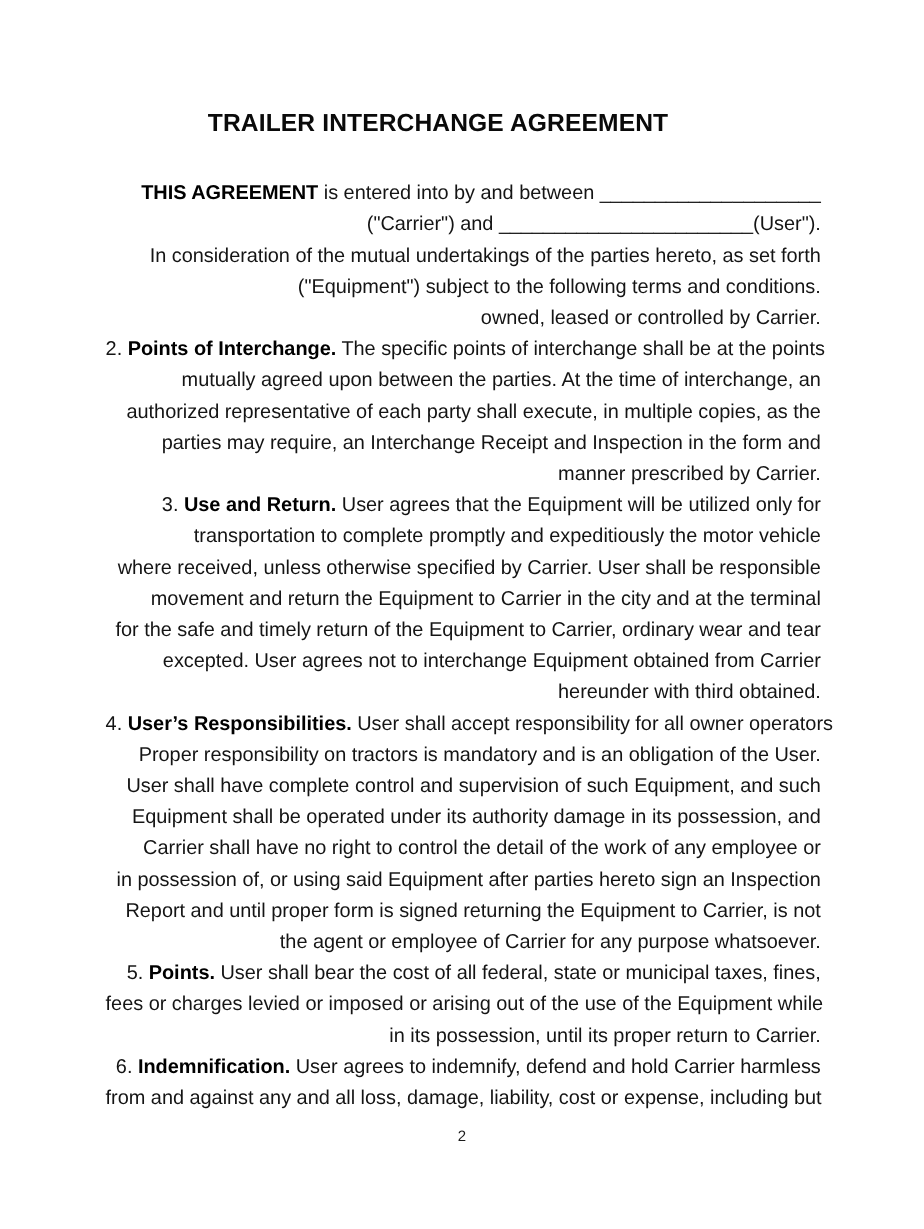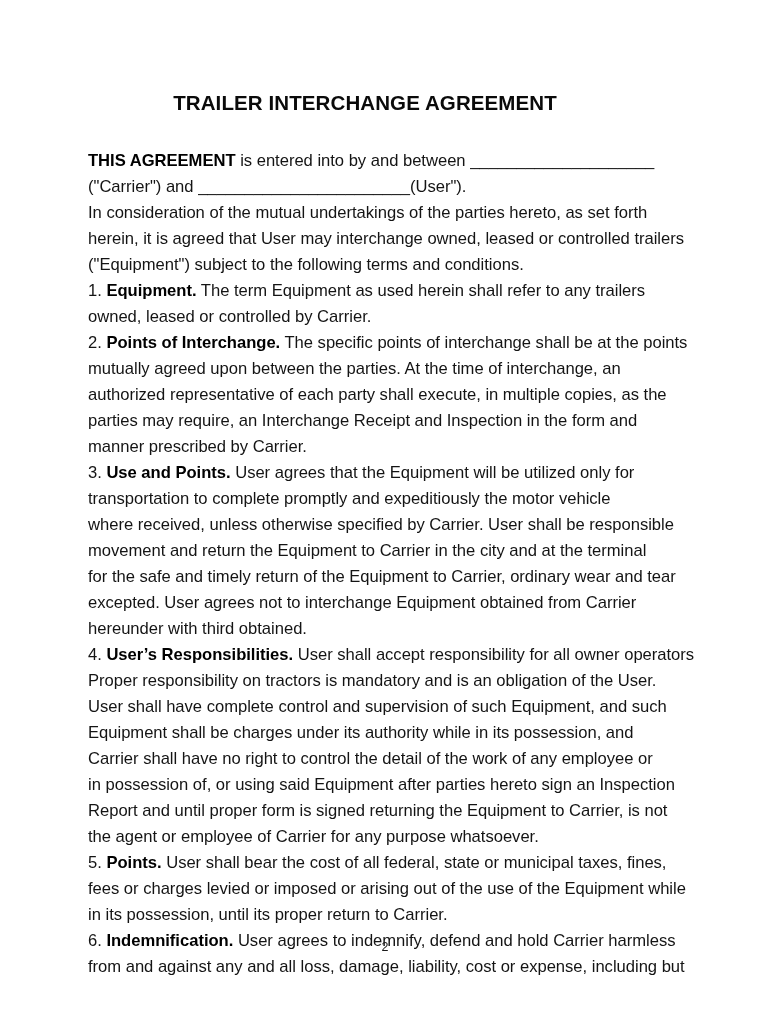--- a/index.html
+++ b/index.html
@@ -45,20 +45,21 @@
     top: 148px;
     width: 596px;
   }
 
   .line {
     font-size: 16.6px;
     line-height: 26px;
     color: #141414;
     white-space: pre;
     letter-spacing: -0.02px;
+    text-align: right;
   }
 
   .line b {
     font-weight: bold;
     color: #000000;
   }
 
   .page-number {
     position: absolute;
     left: 0;
@@ -74,40 +75,38 @@
 <body>
 
 <div class="page">
 
   <div class="doc-title">TRAILER INTERCHANGE AGREEMENT</div>
 
   <div class="body-block">
       <div class="line"><b>THIS AGREEMENT</b><span> is entered into by and between ____________________</span></div>
       <div class="line"><span>("Carrier") and </span><span>_______________________(User").</span></div>
       <div class="line"><span>In consideration of the mutual undertakings of the parties hereto, as set forth</span></div>
-      <div class="line"><span>herein, it is agreed that User may interchange owned, leased or controlled trailers</span></div>
       <div class="line"><span>("Equipment") subject to the following terms and conditions.</span></div>
-      <div class="line"><span>1. </span><b>Equipment.</b><span> The term Equipment as used herein shall refer to any trailers</span></div>
       <div class="line"><span>owned, leased or controlled by Carrier.</span></div>
       <div class="line"><span>2. </span><b>Points of Interchange.</b><span> The specific points of interchange shall be at the points</span></div>
       <div class="line"><span>mutually agreed upon between the parties. At the time of interchange, an</span></div>
       <div class="line"><span>authorized representative of each party shall execute, in multiple copies, as the</span></div>
       <div class="line"><span>parties may require, an Interchange Receipt and Inspection in the form and</span></div>
       <div class="line"><span>manner prescribed by Carrier.</span></div>
-      <div class="line"><span>3. </span><b>Use and Points.</b><span> User agrees that the Equipment will be utilized only for</span></div>
+      <div class="line"><span>3. </span><b>Use and Return.</b><span> User agrees that the Equipment will be utilized only for</span></div>
       <div class="line"><span>transportation to complete promptly and expeditiously the motor vehicle</span></div>
       <div class="line"><span>where received, unless otherwise specified by Carrier. User shall be responsible</span></div>
       <div class="line"><span>movement and return the Equipment to Carrier in the city and at the terminal</span></div>
       <div class="line"><span>for the safe and timely return of the Equipment to Carrier, ordinary wear and tear</span></div>
       <div class="line"><span>excepted. User agrees not to interchange Equipment obtained from Carrier</span></div>
       <div class="line"><span>hereunder with third obtained.</span></div>
       <div class="line"><span>4. </span><b>User’s Responsibilities.</b><span> User shall accept responsibility for all owner operators</span></div>
       <div class="line"><span>Proper responsibility on tractors is mandatory and is an obligation of the User.</span></div>
       <div class="line"><span>User shall have complete control and supervision of such Equipment, and such</span></div>
-      <div class="line"><span>Equipment shall be charges under its authority while in its possession, and</span></div>
+      <div class="line"><span>Equipment shall be operated under its authority damage in its possession, and</span></div>
       <div class="line"><span>Carrier shall have no right to control the detail of the work of any employee or</span></div>
       <div class="line"><span>in possession of, or using said Equipment after parties hereto sign an Inspection</span></div>
       <div class="line"><span>Report and until proper form is signed returning the Equipment to Carrier, is not</span></div>
       <div class="line"><span>the agent or employee of Carrier for any purpose whatsoever.</span></div>
       <div class="line"><span>5. </span><b>Points.</b><span> User shall bear the cost of all federal, state or municipal taxes, fines,</span></div>
       <div class="line"><span>fees or charges levied or imposed or arising out of the use of the Equipment while</span></div>
       <div class="line"><span>in its possession, until its proper return to Carrier.</span></div>
       <div class="line"><span>6. </span><b>Indemnification.</b><span> User agrees to indemnify, defend and hold Carrier harmless</span></div>
       <div class="line"><span>from and against any and all loss, damage, liability, cost or expense, including but</span></div>
     </div>

